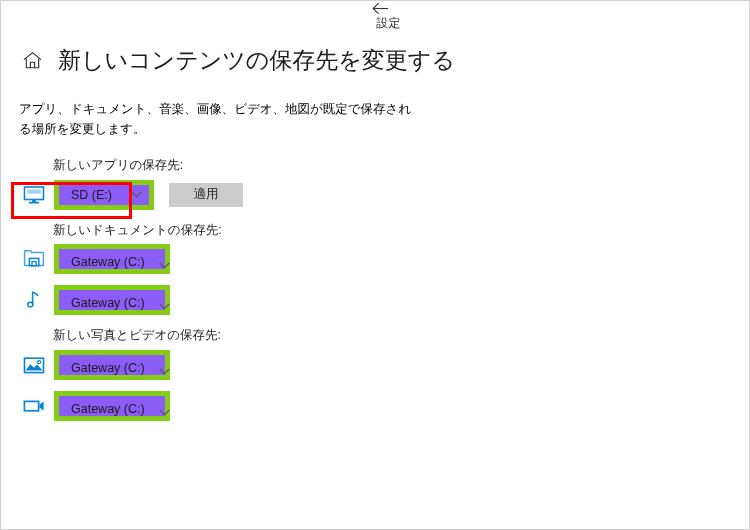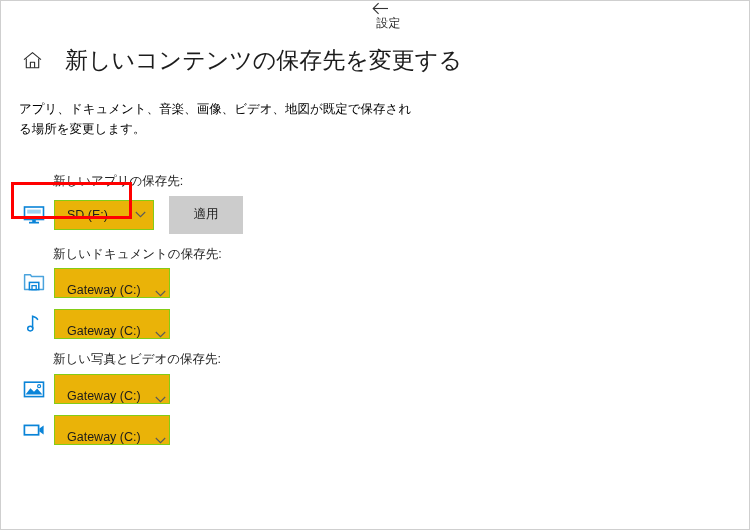--- a/index.html
+++ b/index.html
@@ -58,37 +58,37 @@
     display: flex;
     align-items: center;
     justify-content: center;
     cursor: pointer;
     flex: none;
   }
   .page-title {
     font-size: 23px;
     font-weight: 400;
     color: #1c1c1c;
-    margin-left: 20px;
+    margin-left: 13px;
     line-height: 1.2;
     white-space: nowrap;
   }
 
   
   .description {
     margin: 24px 0 0 18px;
     width: 395px;
     font-size: 12.5px;
     line-height: 1.65;
     color: #000000;
   }
 
   
   .settings-list {
-    margin-top: 32px;
+    margin-top: 16px;
     padding-left: 18px;
   }
   .setting-group {
     margin-bottom: 11px;
   }
   .setting-label {
     font-size: 12.5px;
     color: #1f1f1f;
     margin-left: 34px;
     margin-bottom: 5px;
@@ -106,22 +106,22 @@
     align-items: center;
     justify-content: center;
     flex: none;
     margin-right: 5px;
   }
   .setting-icon svg { display: block; }
 
   .combo {
     height: 30px;
     min-width: 100px;
-    background: #eab308;
-    border: 1px solid #84cc16;
+    background: #8b5cf6;
+    border: 5px solid #84cc16;
     display: flex;
     align-items: center;
     justify-content: space-between;
     padding: 0 7px 0 12px;
     cursor: pointer;
     user-select: none;
   }
   .combo-value {
     font-size: 12.5px;
     color: #1c1c1c;
@@ -132,21 +132,21 @@
     display: flex;
     align-items: center;
     color: #5a5a5a;
   }
   .combo.wide { width: 116px; align-items: flex-end; }
   .combo.narrow { width: 82px; }
 
   .apply-button {
     margin-left: 15px;
     width: 74px;
-    height: 38px;
+    height: 24px;
     background: #cccccc;
     border: 1px solid #cccccc;
     font-size: 12.5px;
     color: #1c1c1c;
     font-family: "Liberation Sans", "DejaVu Sans", sans-serif;
     cursor: pointer;
     display: flex;
     align-items: center;
     justify-content: center;
   }

